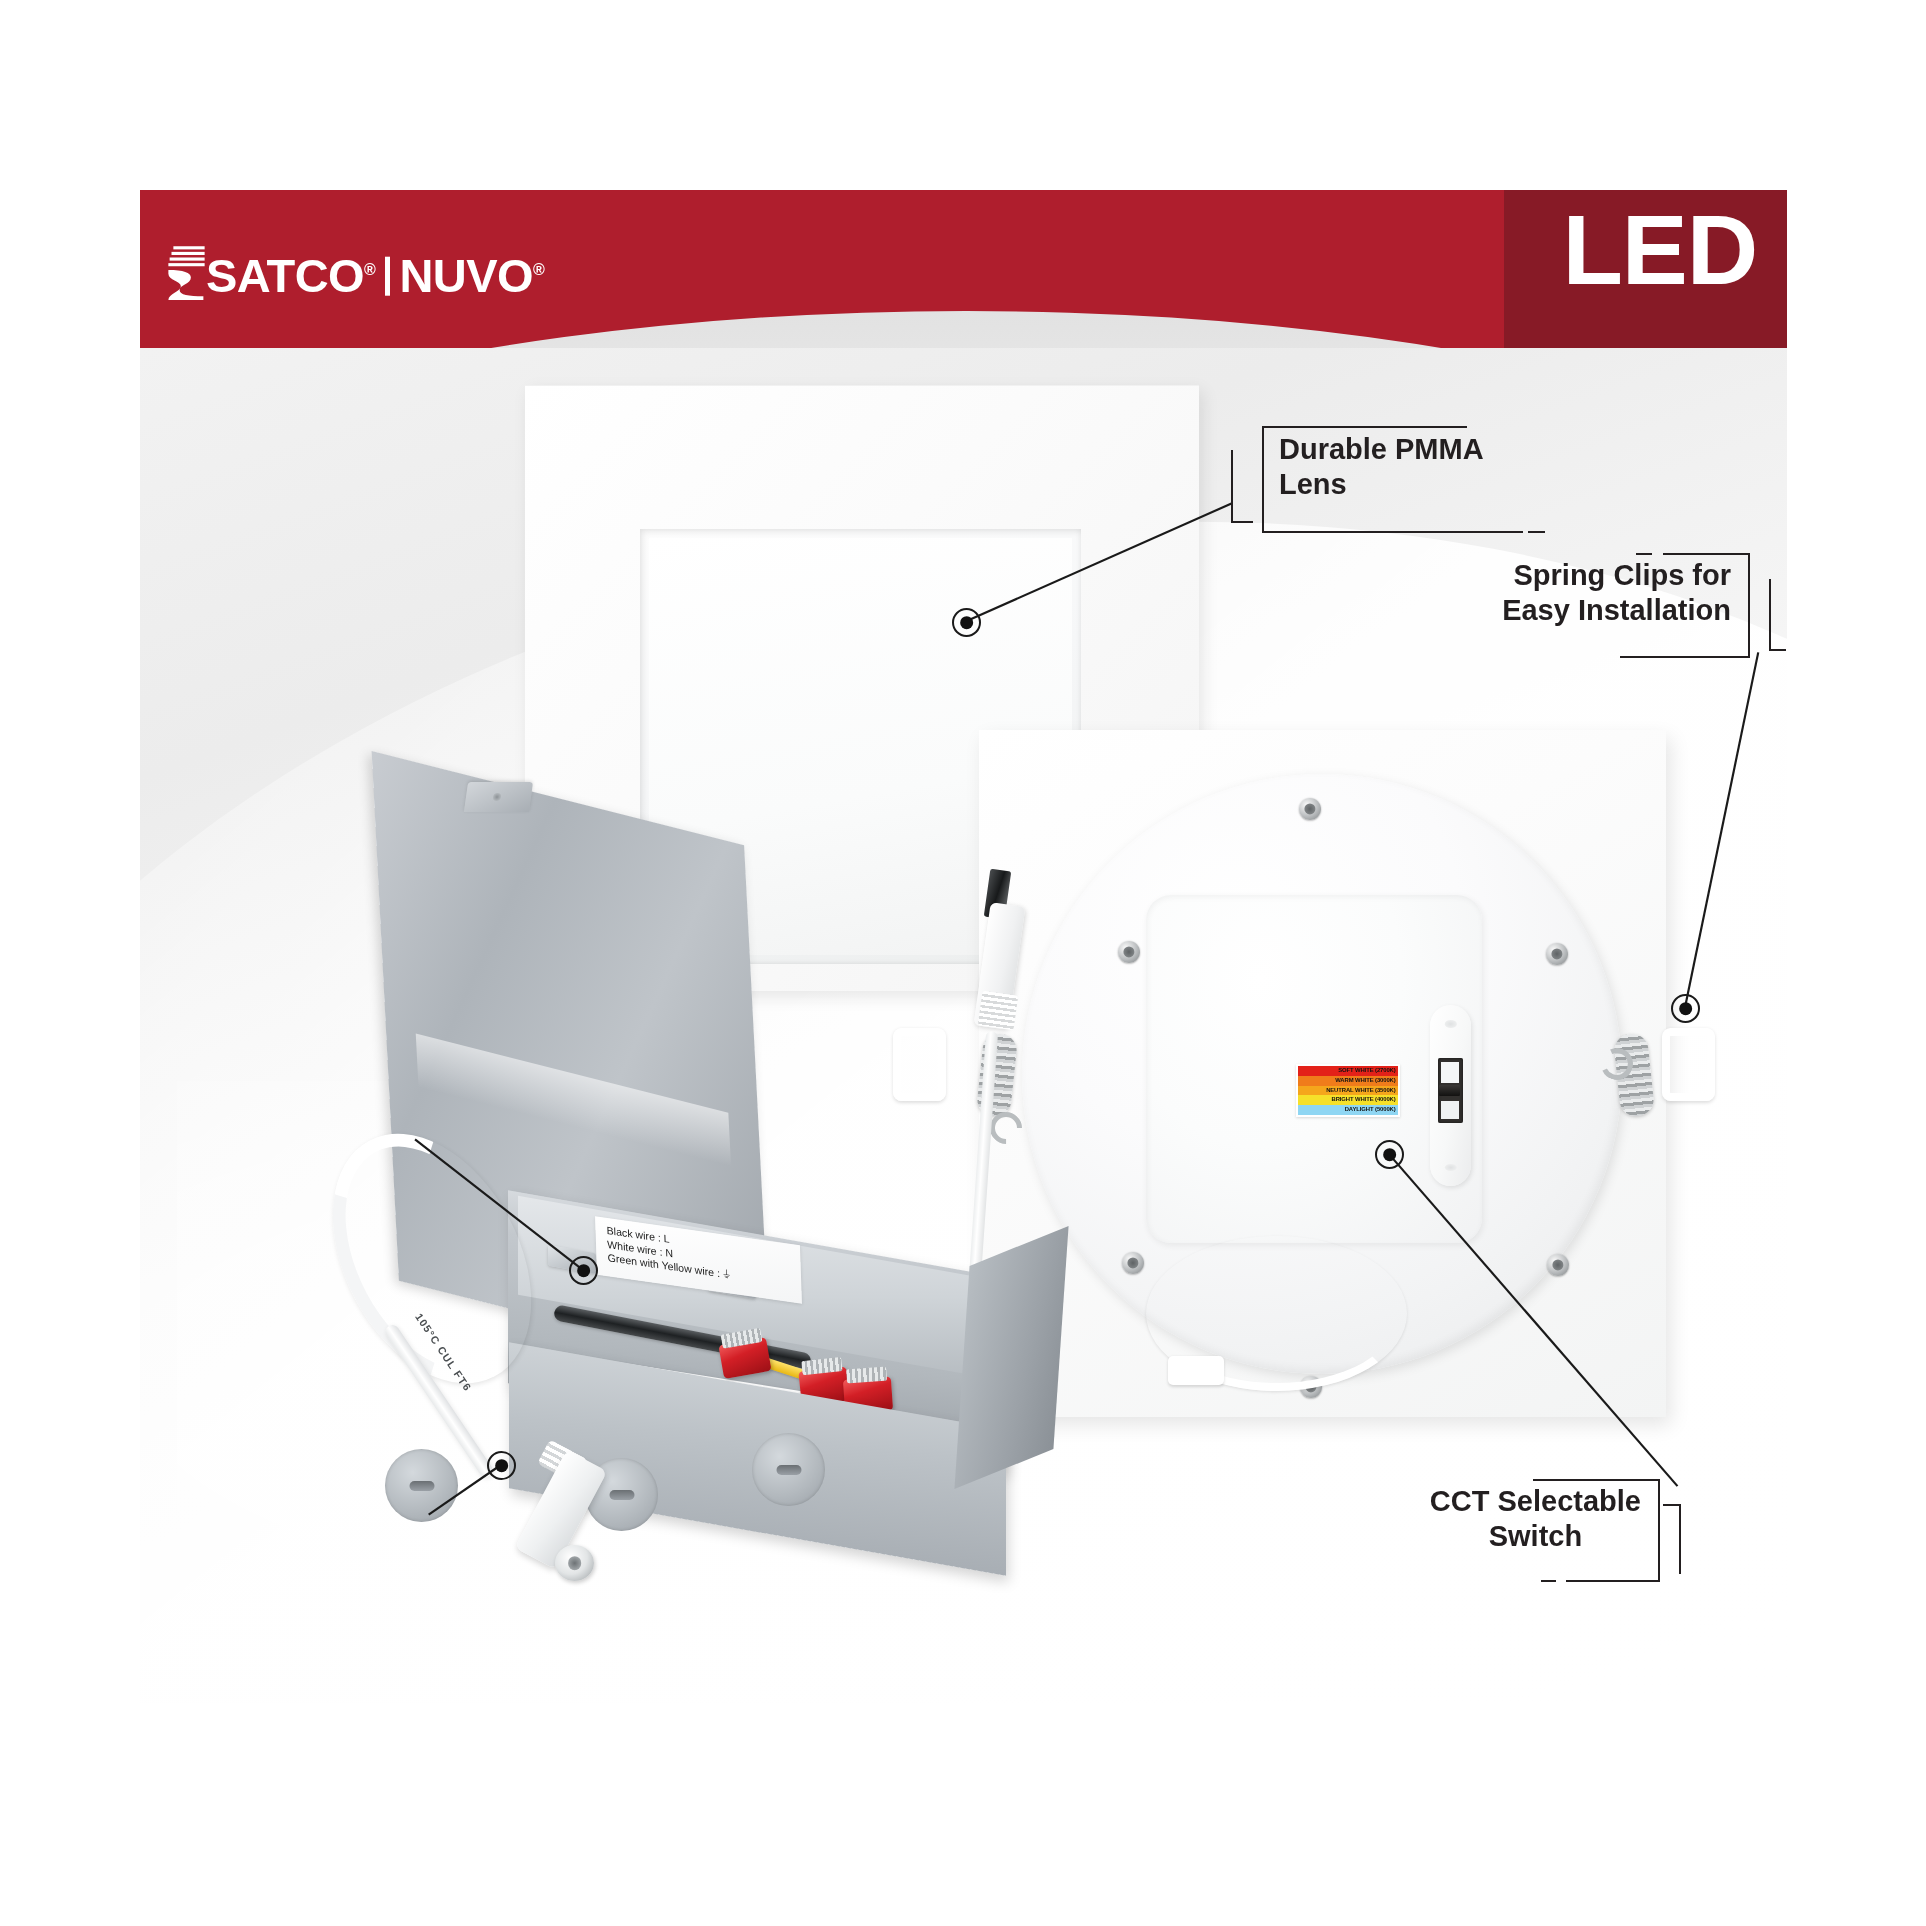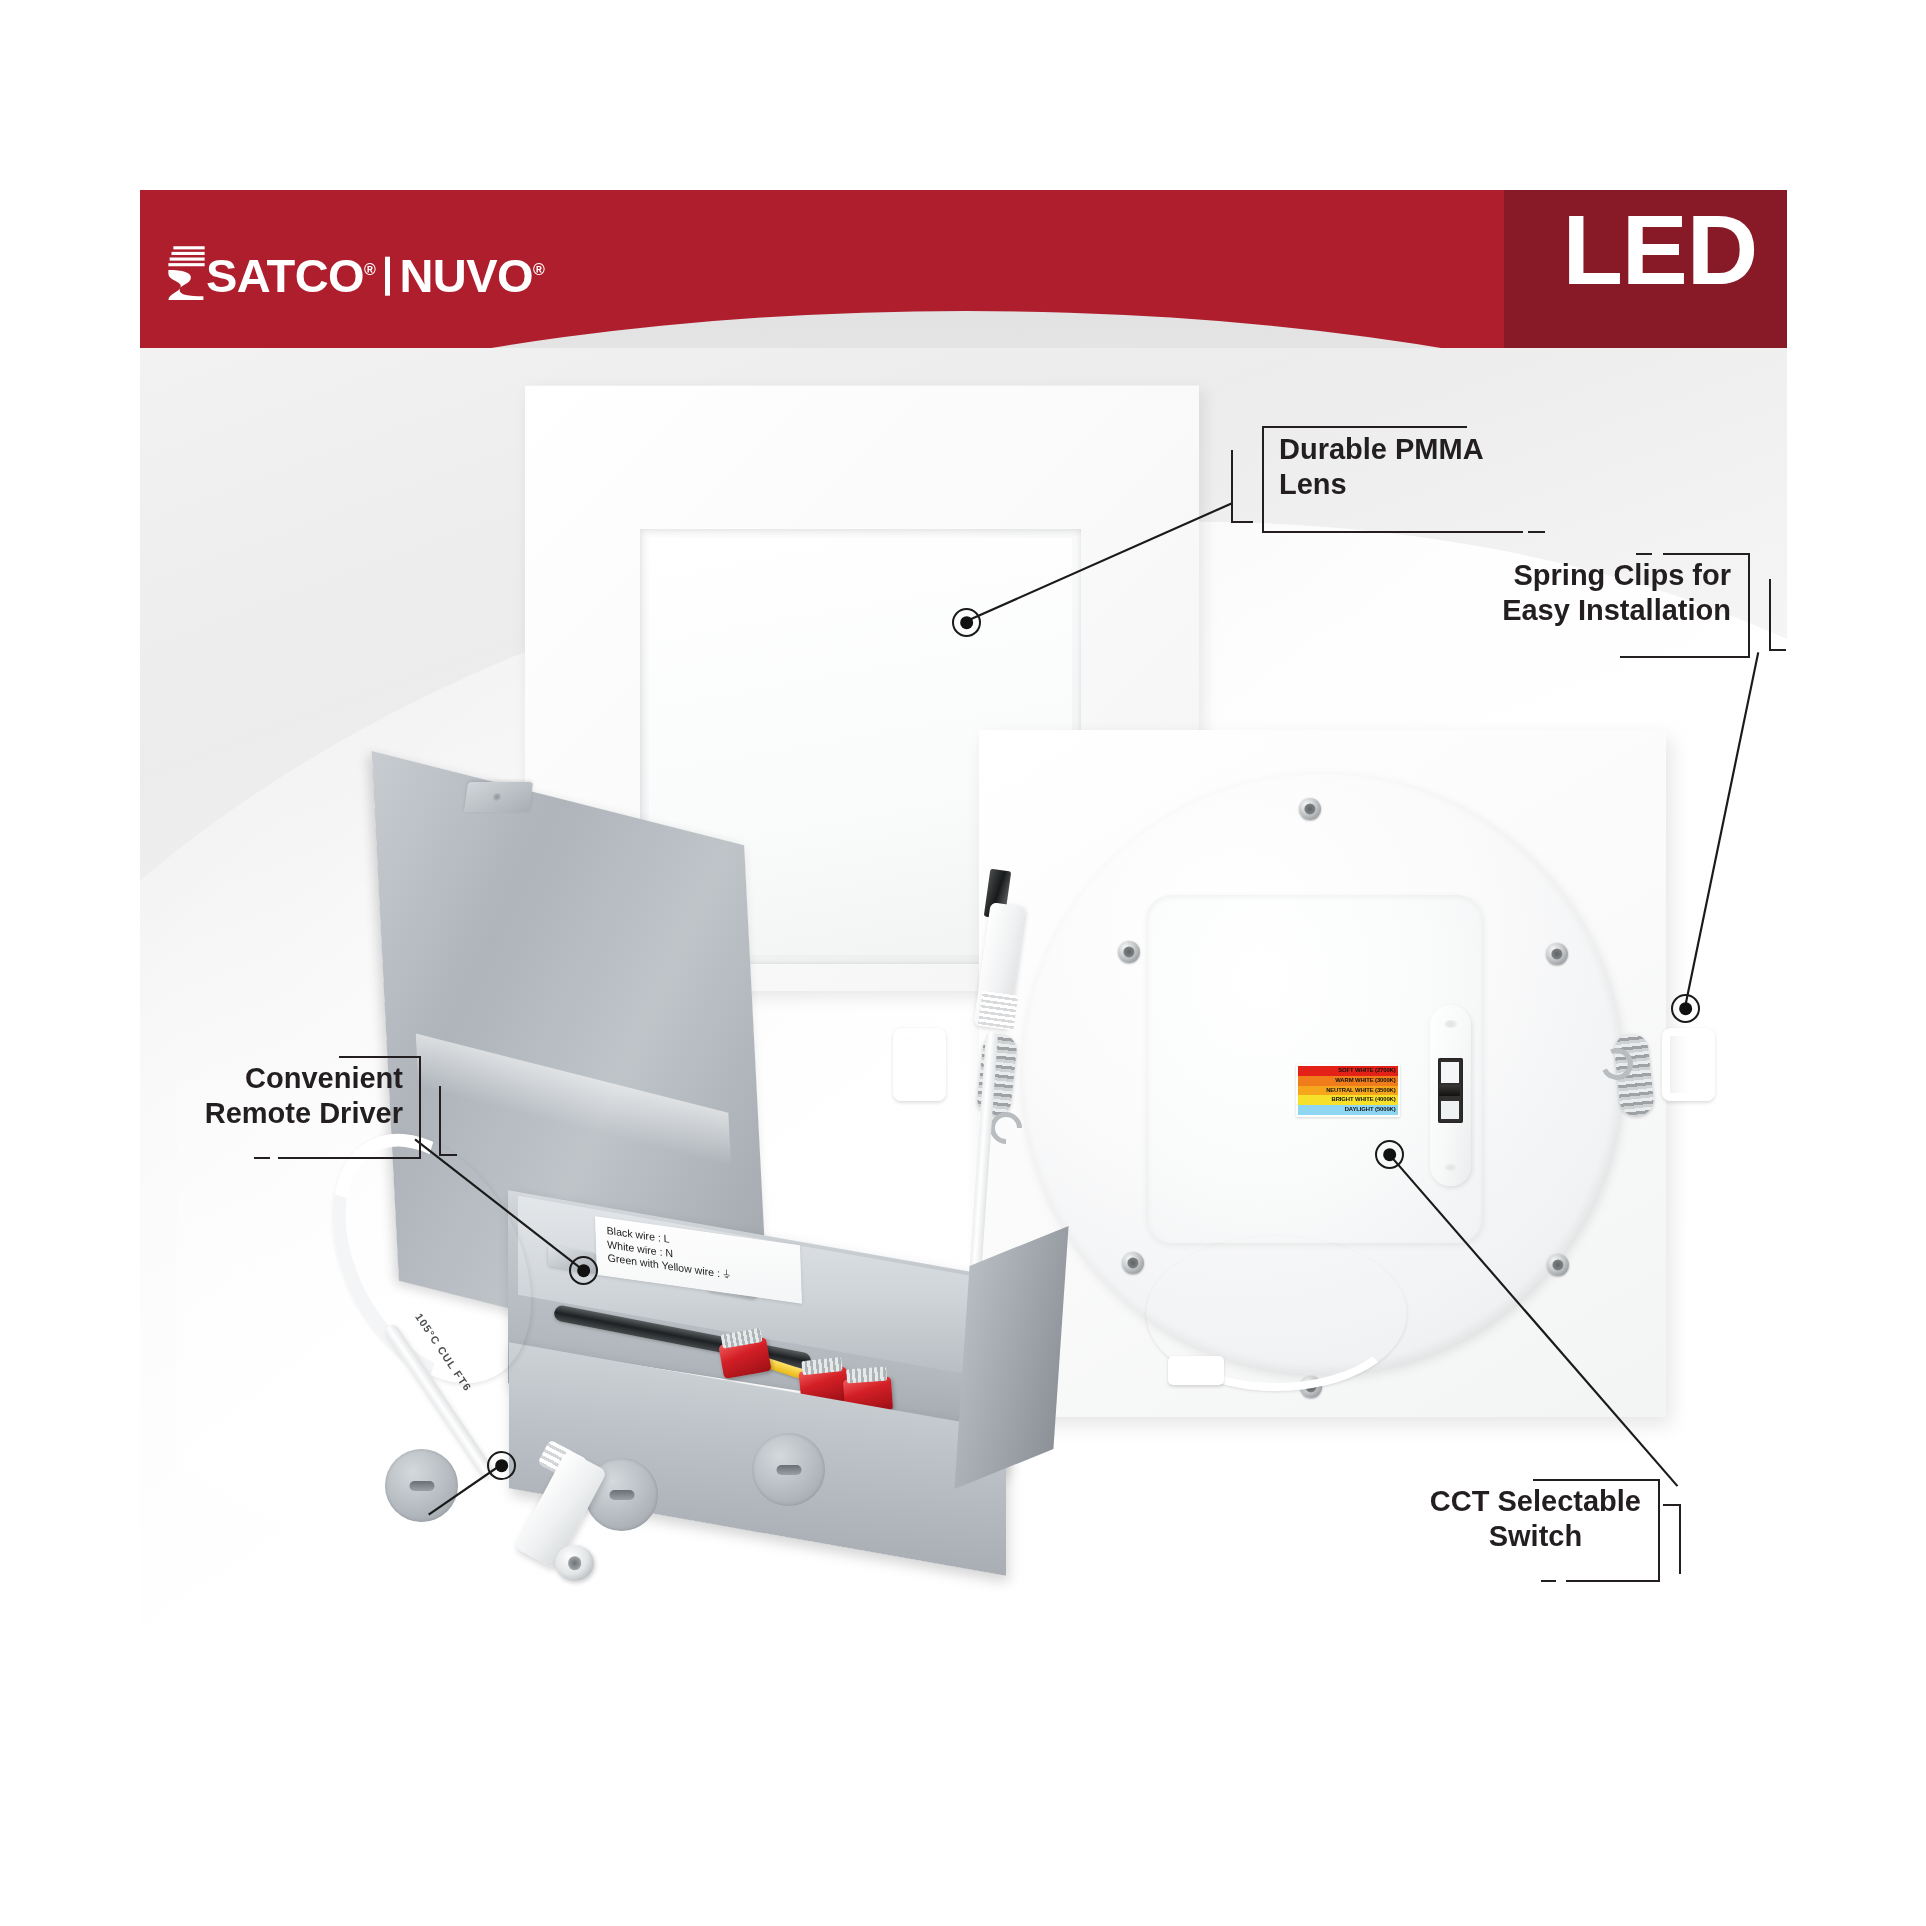--- a/index.html
+++ b/index.html
@@ -430,32 +430,20 @@
     <div class="br-h" style="right:108px; top:0px; width:16px;"></div>
     <div class="br-h" style="right:10px; top:103px; width:130px;"></div>
     <div class="br-v" style="right:-11.2px; top:26px; height:72px;"></div>
     <div class="br-h" style="right:-26px; top:96px; width:17.4px;"></div>
     <div style="position:absolute; right:29px; top:5px; text-align:right;">
       <div class="txt">Spring Clips for</div>
       <div class="txt">Easy Installation</div>
     </div>
   </div>
 
-  <div class="callout" style="left:174px; top:1056px; width:261px; height:104px;">
-    <div class="br-v" style="right:13.7px; top:0px; height:103px;"></div>
-    <div class="br-h" style="right:13.7px; top:0px; width:82px;"></div>
-    <div class="br-h" style="right:13.7px; top:101px; width:143px;"></div>
-    <div class="br-h" style="right:165px; top:101px; width:16px;"></div>
-    <div class="br-v" style="right:-6.2px; top:30px; height:70px;"></div>
-    <div class="br-h" style="right:-22.4px; top:98px; width:18.6px;"></div>
-    <div style="position:absolute; right:32px; top:5px; text-align:right;">
-      <div class="txt">Convenient</div>
-      <div class="txt">Remote Driver</div>
-    </div>
-  </div>
 
 
   <div class="callout" style="left:1392px; top:1479px; width:280px; height:104px;">
     <div class="br-v" style="right:12.4px; top:0px; height:103px;"></div>
     <div class="br-h" style="right:12.4px; top:0px; width:127px;"></div>
     <div class="br-h" style="right:12.4px; top:101px; width:94px;"></div>
     <div class="br-h" style="right:116px; top:101px; width:15px;"></div>
     <div class="br-v" style="right:-8.7px; top:25px; height:70px;"></div>
     <div class="br-h" style="right:-8.7px; top:25px; width:17.4px;"></div>
     <div style="position:absolute; right:31px; top:5px; text-align:center;">

